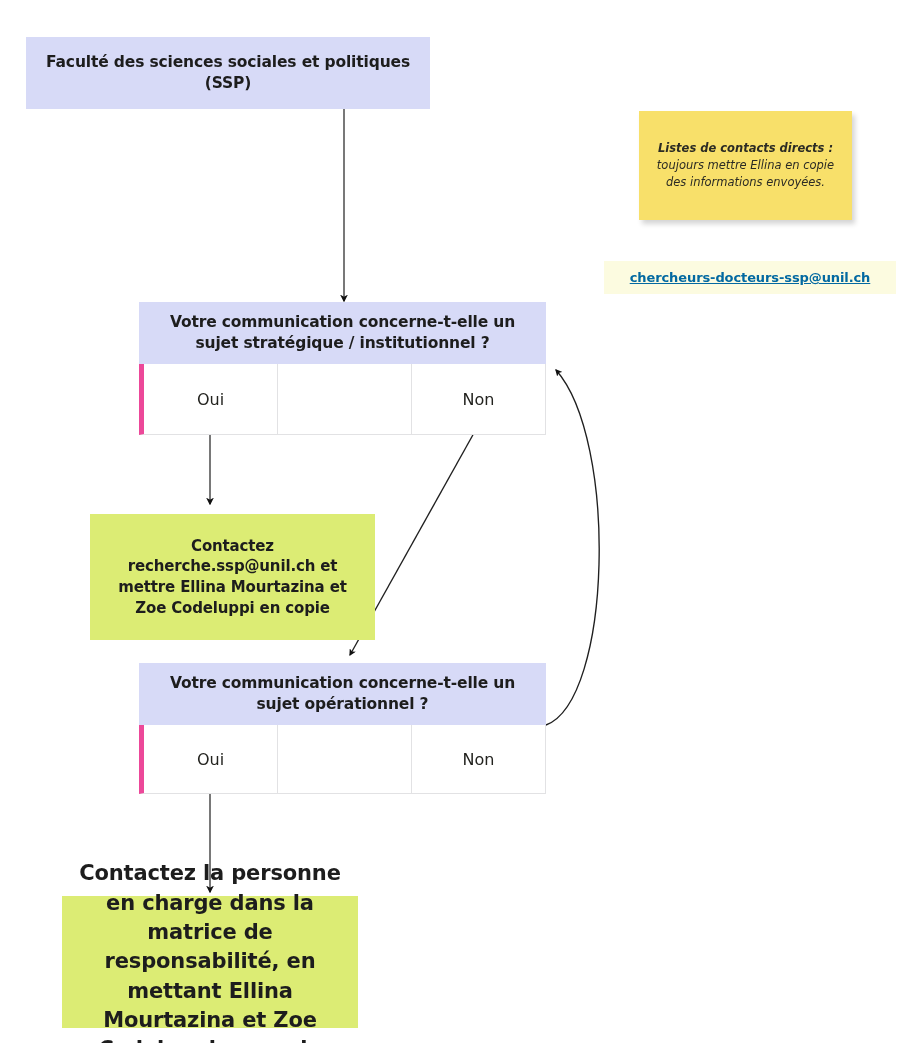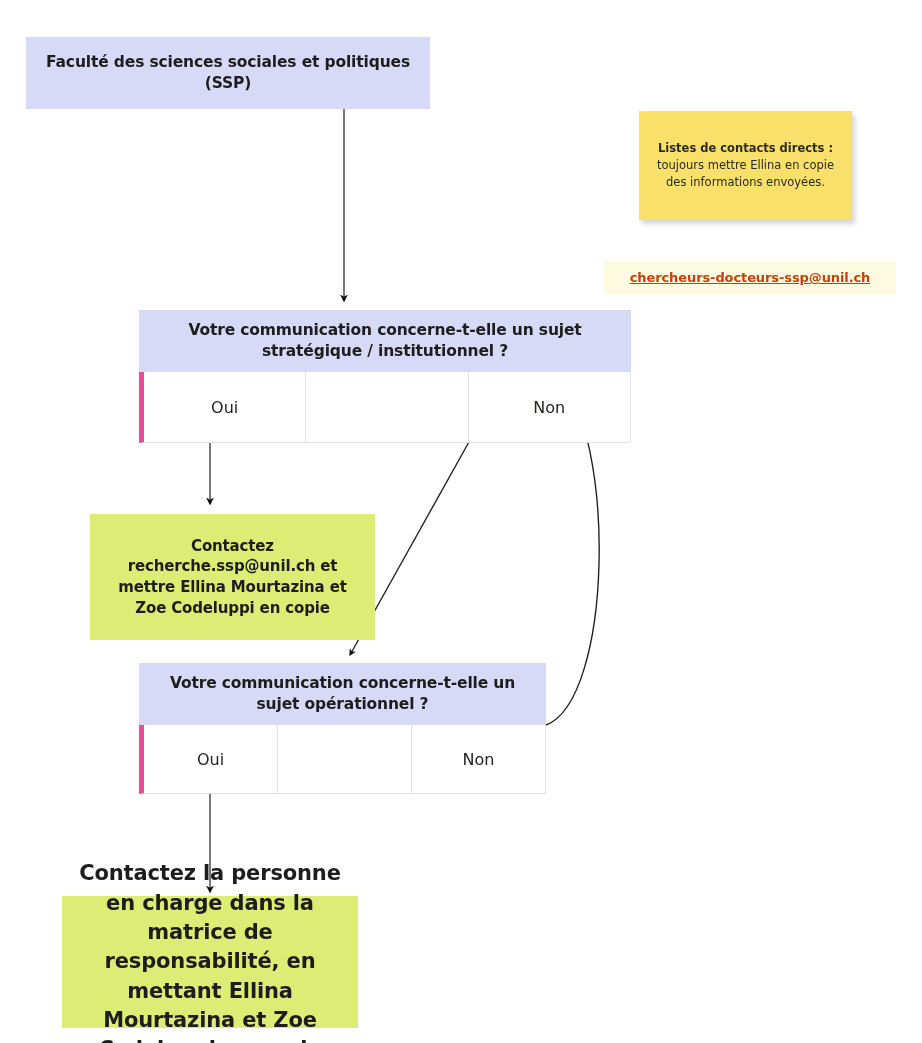--- a/index.html
+++ b/index.html
@@ -97,39 +97,40 @@
     display: flex;
     align-items: center;
     justify-content: center;
     text-align: center;
     padding: 10px 14px;
   }
   .sticky-text {
     font-size: 11.5px;
     line-height: 1.45;
     color: #2b2b24;
+    font-style: italic;
   }
   .sticky-text .lead {
     font-weight: bold;
     display: block;
   }
 
   
   .linkcard {
     position: absolute;
     background: #fcfbe0;
     box-sizing: border-box;
     display: flex;
     align-items: center;
     justify-content: center;
   }
   .linkcard a {
     font-size: 13px;
     font-weight: bold;
-    color: #c2410c;
+    color: #0369a1;
     text-decoration: underline;
     letter-spacing: -0.1px;
   }
 </style>
 </head>
 <body>
 
 <div id="canvas">
 
   <svg id="arrow-layer" viewBox="0 0 922 1043">
@@ -147,21 +148,21 @@
 
     <path d="M 210,784 L 210,882" stroke="#4b4b4b" stroke-width="1.5" fill="none" marker-end="url(#ah)"></path>
 
     <path d="M 546,715 C 612,690 618,430 556,360" stroke="#1f1f1f" stroke-width="1.35" fill="none" marker-end="url(#ah)"></path>
   </svg>
 
   <div class="node lavender box-title" style="left:26px; top:27px; width:404px; height:72px;">
     <span>Faculté des sciences sociales et politiques (SSP)</span>
   </div>
 
-  <div class="decision" style="left:139px; top:300px; width:492px; height:133px;">
+  <div class="decision" style="left:139px; top:292px; width:407px; height:133px;">
     <div class="head" style="height:62px;">Votre communication concerne-t-elle un sujet stratégique / institutionnel ?</div>
     <div class="opts" style="height:71px;">
       <div class="opt">Oui</div>
       <div class="opt"></div>
       <div class="opt">Non</div>
     </div>
   </div>
 
   <div class="node green box-title" style="left:90px; top:504px; width:285px; height:126px; font-size:15px; line-height:1.38;">
     <span>Contactez recherche.ssp@unil.ch et mettre Ellina Mourtazina et Zoe Codeluppi en copie</span>

